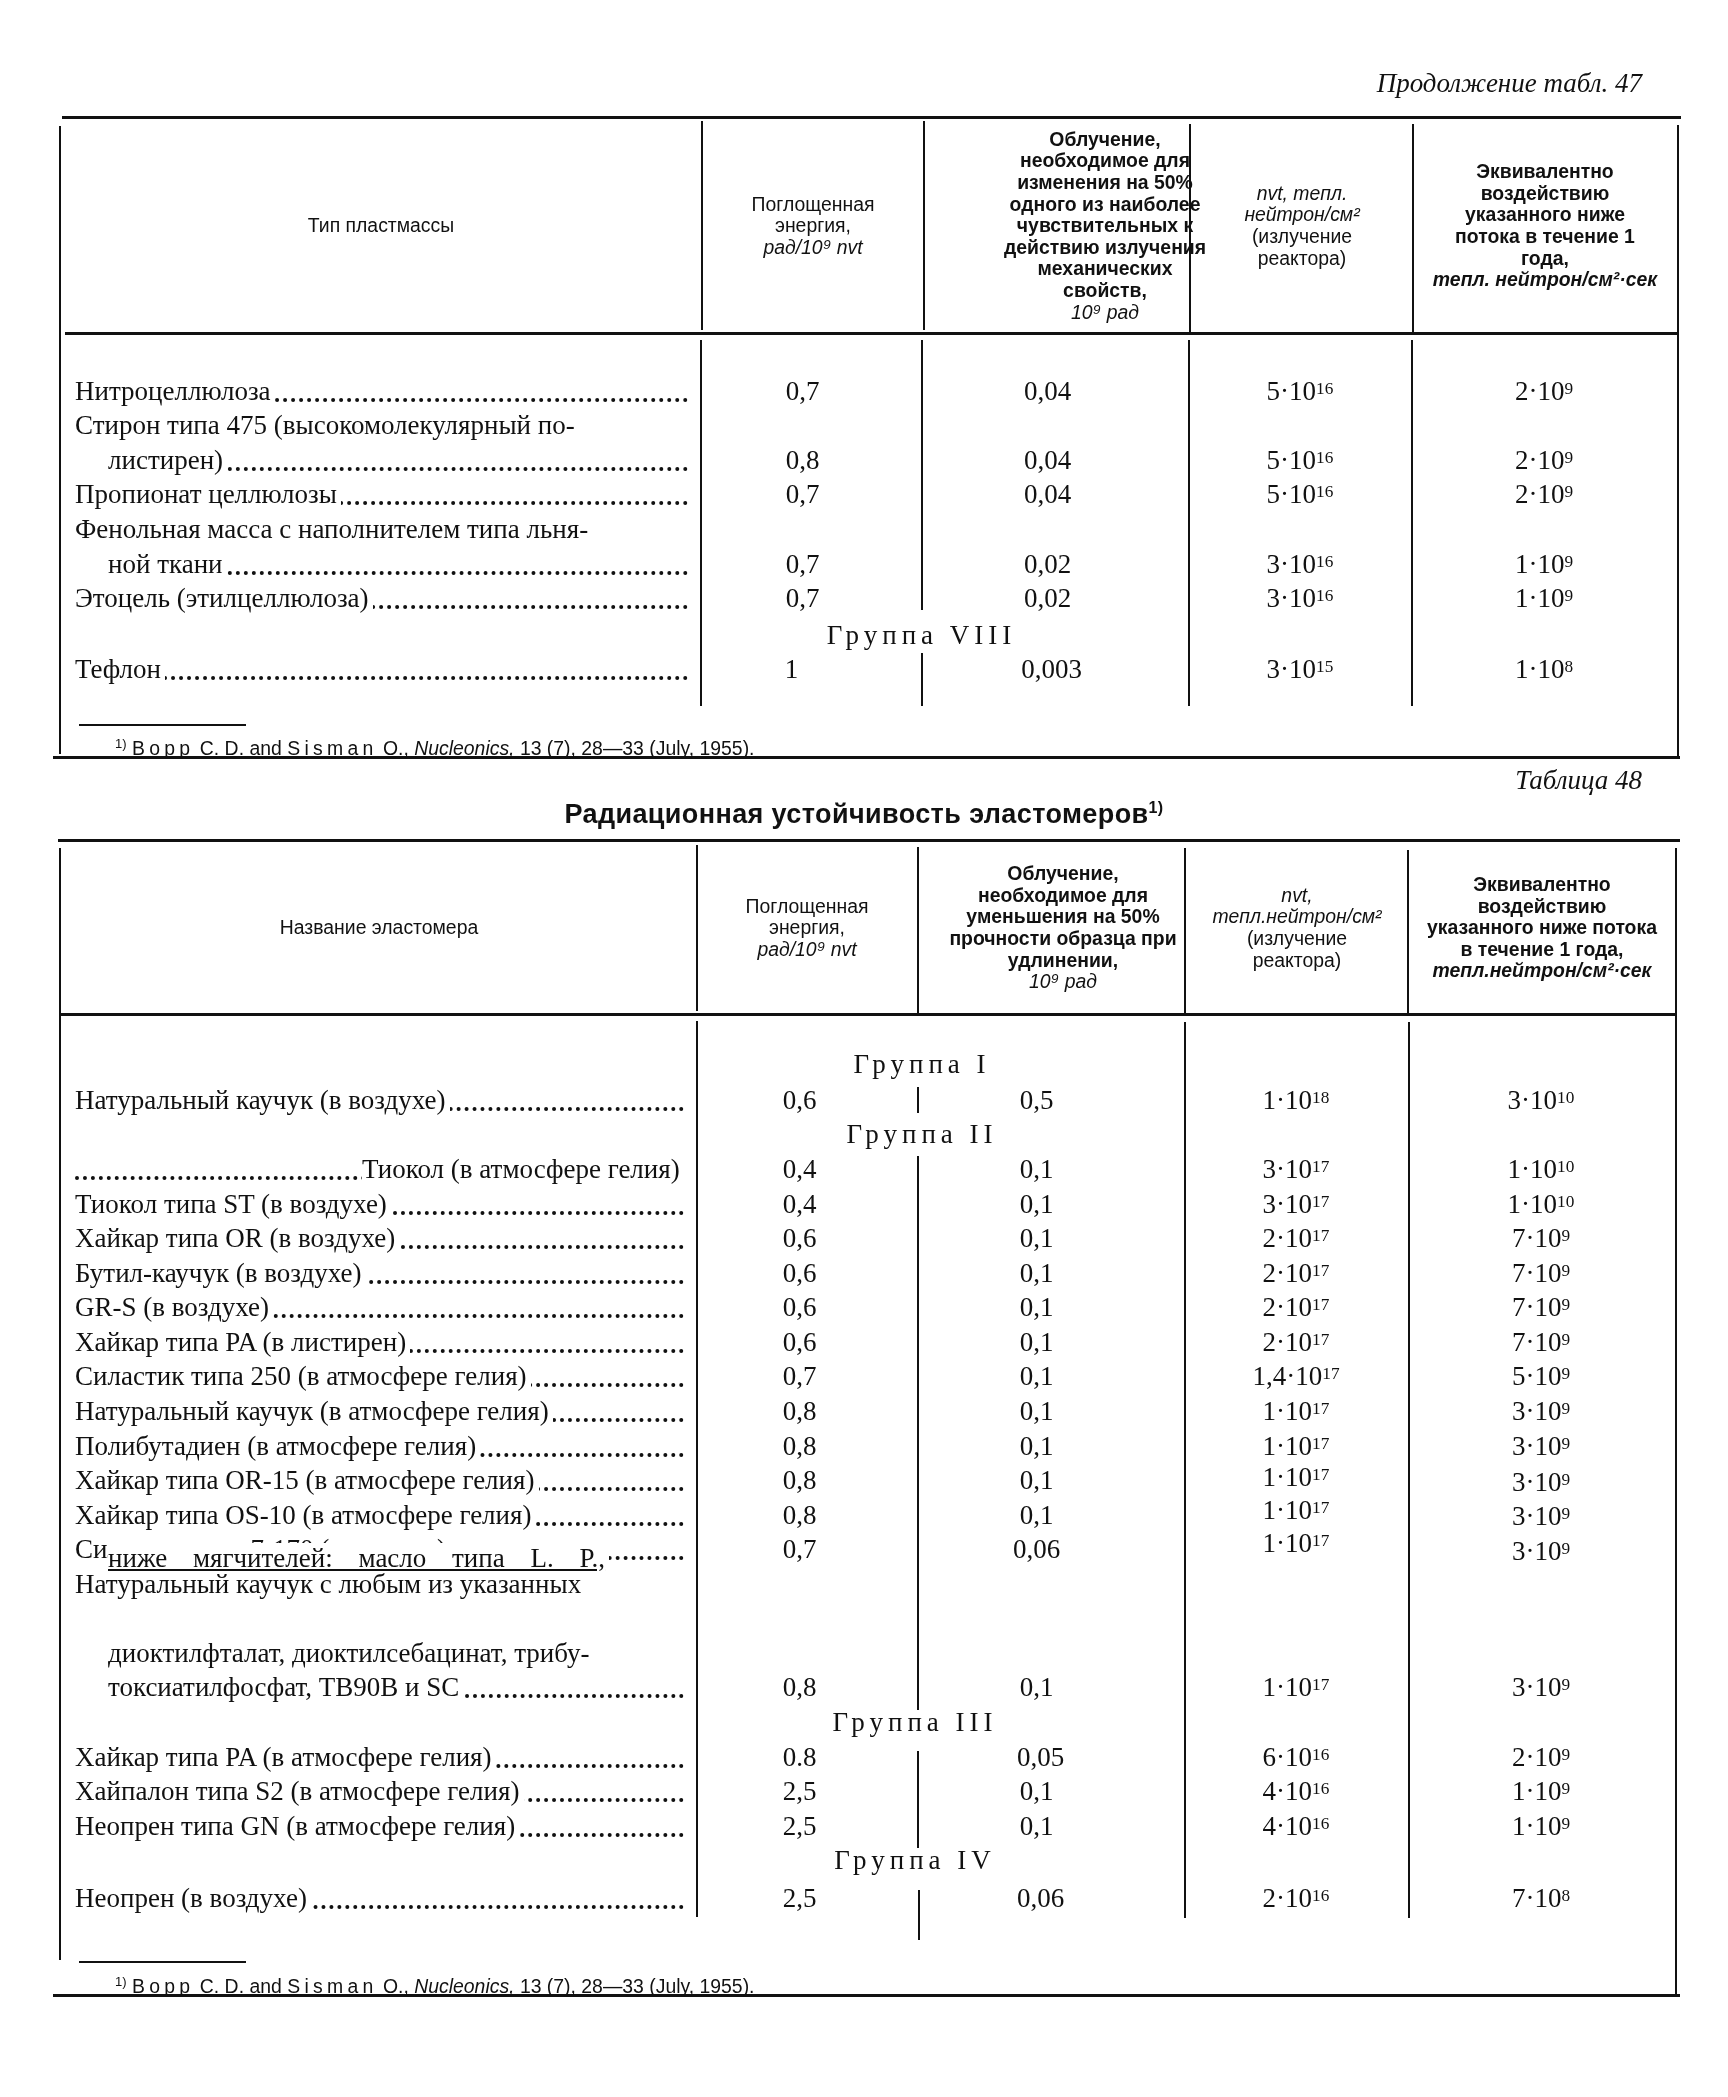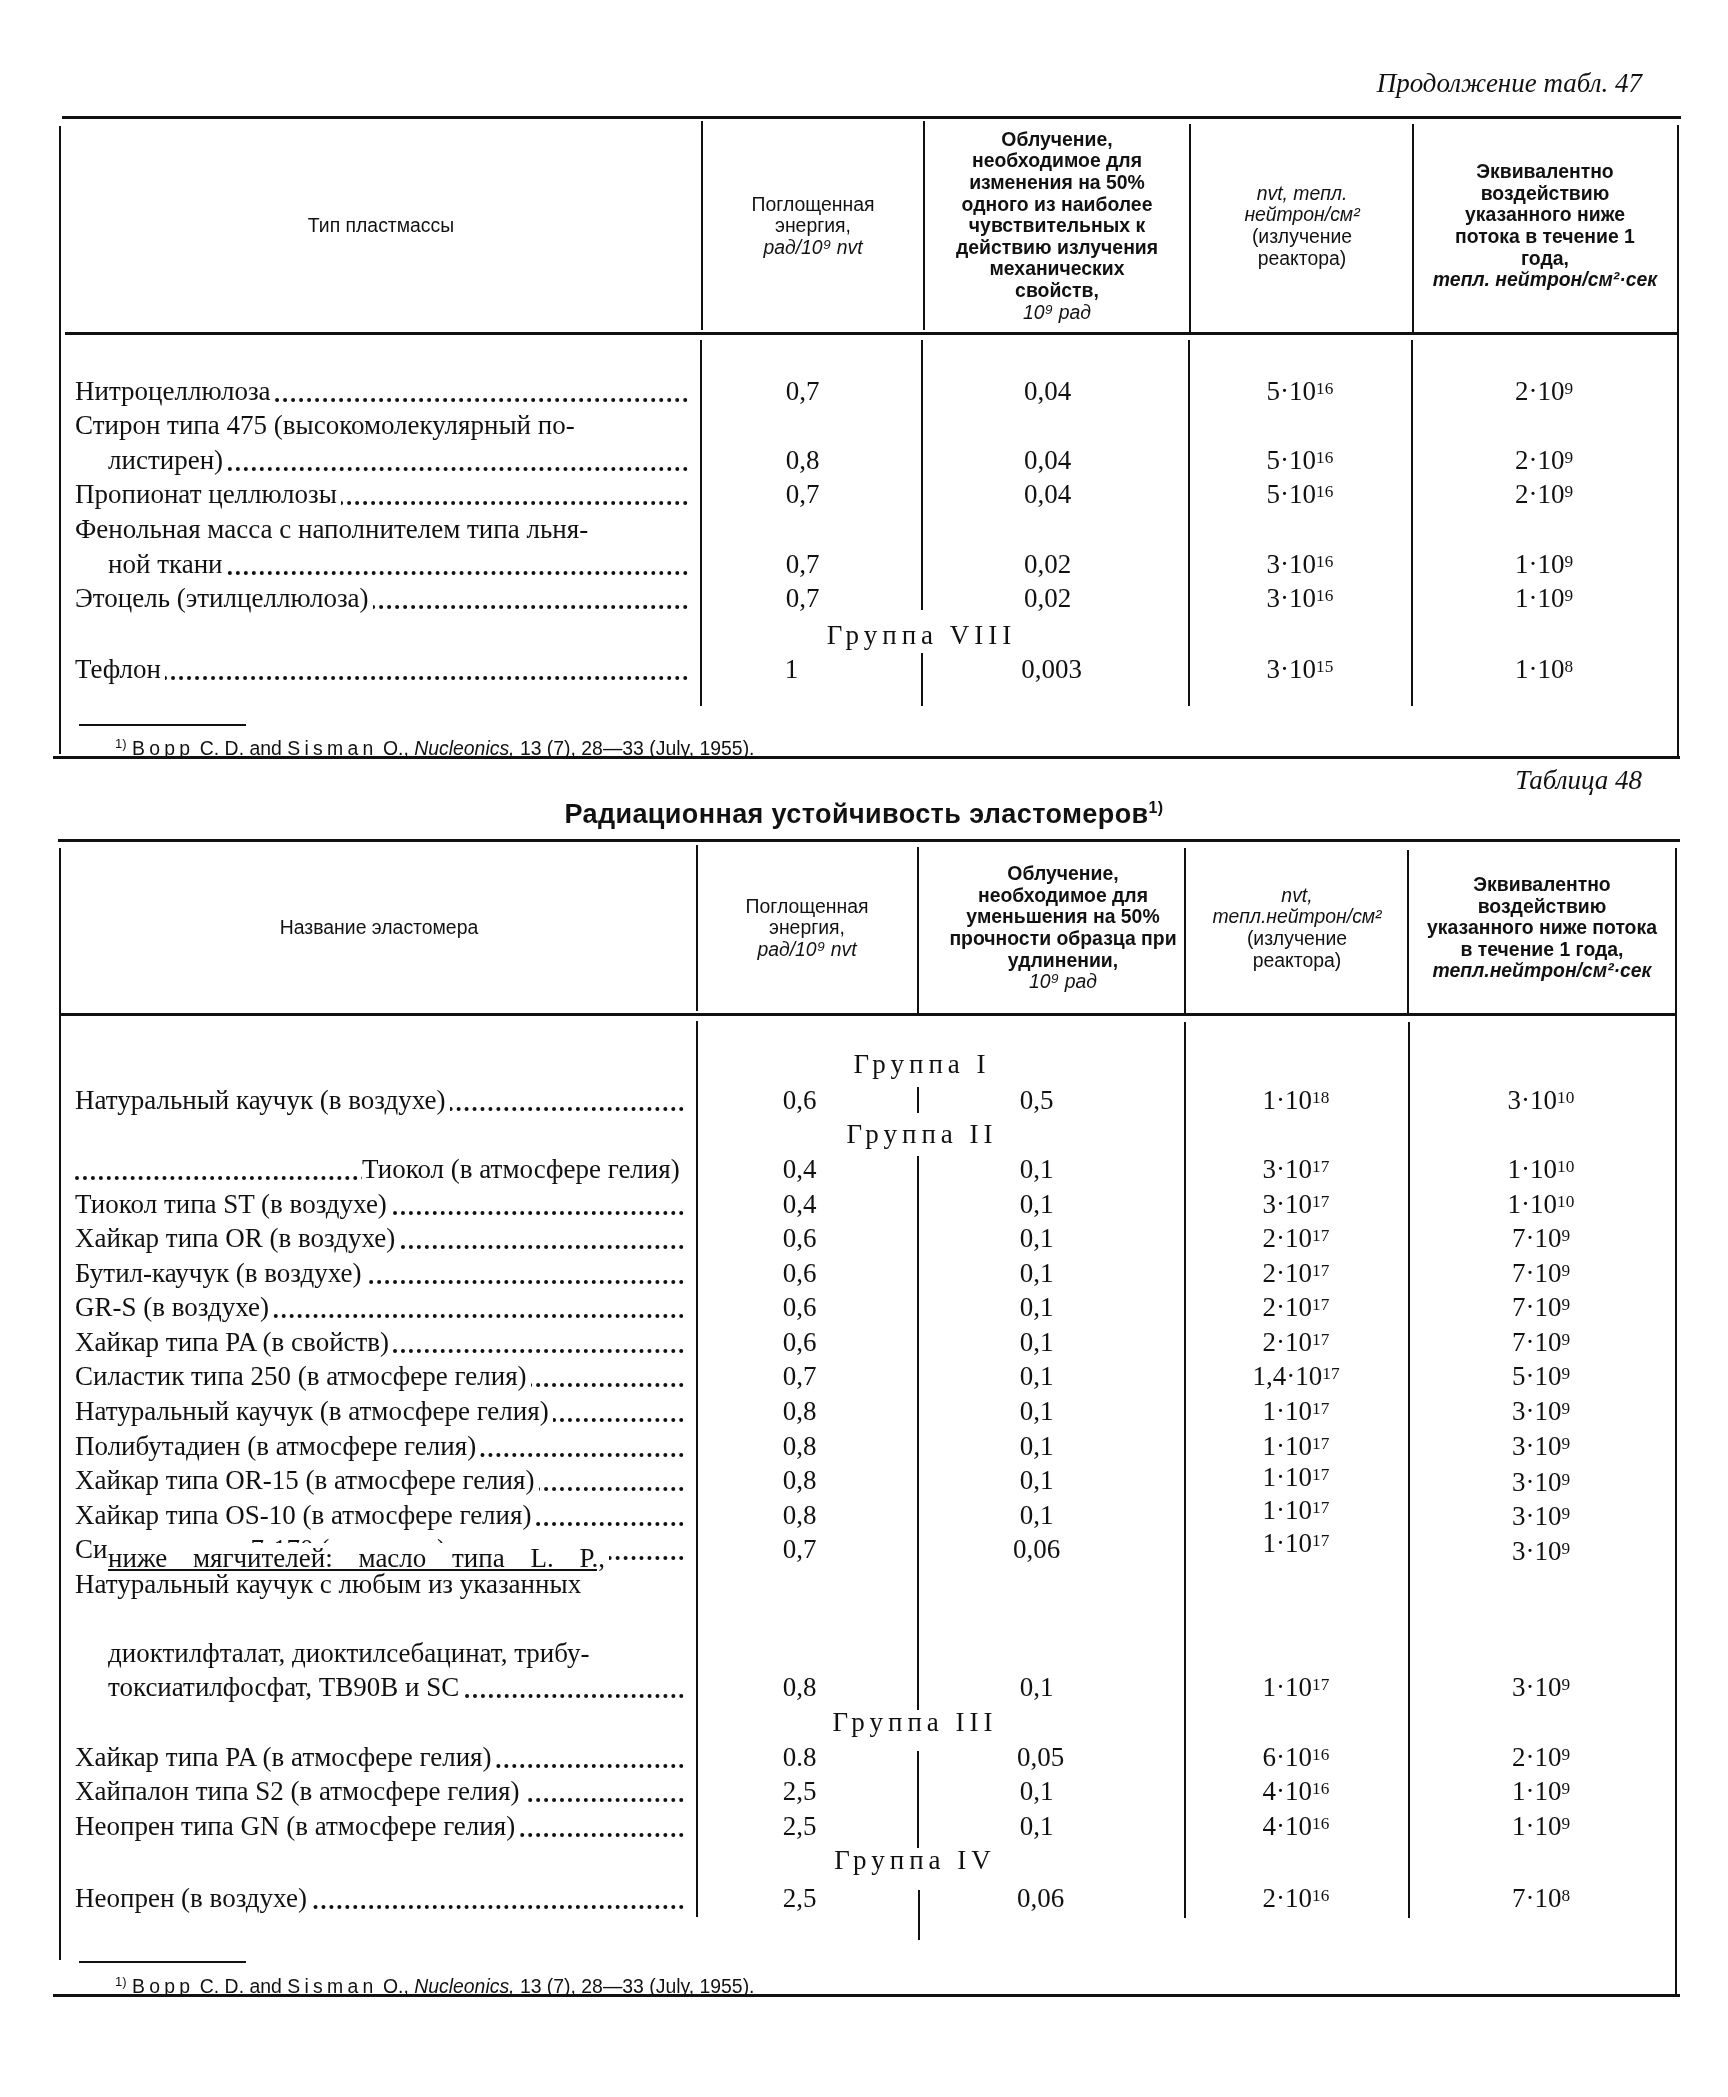--- a/index.html
+++ b/index.html
@@ -49,21 +49,21 @@
   <div class="vrule" style="left:921px; top:652px; height:54px;"></div>
   <div class="vrule" style="left:1188px; top:340px; height:366px;"></div>
   <div class="vrule" style="left:1411px; top:340px; height:366px;"></div>
 
   <div class="hcell" style="left:62px; top:120px; width:638px; height:212px;">
     <span>Тип пластмассы</span>
   </div>
   <div class="hcell" style="left:703px; top:120px; width:220px; height:212px;">
     <div><div style="width:158px;margin:0 auto;">Поглощенная энергия,</div><i>рад/10⁹ nvt</i></div>
   </div>
-  <div class="hcell bold" style="left:925px; top:120px; width:264px; height:212px;">
+  <div class="hcell bold" style="left:925px; top:120px; width:264px; height:212px;padding-left:48px;">
     <div><div style="width:216px;margin:0 auto;">Облучение, необходимое для изменения на 50% одного из наиболее чувствительных к действию излучения механических свойств,</div><i style="font-weight:normal">10⁹ рад</i></div>
   </div>
   <div class="hcell" style="left:1192px; top:120px; width:220px; height:212px;">
     <div>
         <i style="display:block;width:137px;margin:0 auto;">nvt, тепл. нейтрон/см²</i>
         <div style="width:137px;margin:0 auto;">(излучение реактора)</div>
       </div>
   </div>
   <div class="hcell bold" style="left:1414px; top:120px; width:262px; height:212px;">
     <div><div style="width:202px;margin:0 auto;">Эквивалентно воздействию указанного ниже потока в течение 1 года,</div><i>тепл. нейтрон/см²·сек</i></div>
@@ -197,21 +197,21 @@
   <div class="val" style="left:979px; top:1256px; width:115px;">0,1</div>
   <div class="val" style="left:1224px; top:1256px; width:144px;"><span>2·10</span><sup>17</sup></div>
   <div class="val" style="left:1469px; top:1256px; width:144px;"><span>7·10</span><sup>9</sup></div>
 
   <div class="name" style="left:75px; top:1290px; width:609px;"><span class="txt">GR-S (в воздухе)</span><span class="lead"></span></div>
   <div class="val" style="left:742px; top:1290px; width:115px;">0,6</div>
   <div class="val" style="left:979px; top:1290px; width:115px;">0,1</div>
   <div class="val" style="left:1224px; top:1290px; width:144px;"><span>2·10</span><sup>17</sup></div>
   <div class="val" style="left:1469px; top:1290px; width:144px;"><span>7·10</span><sup>9</sup></div>
 
-  <div class="name" style="left:75px; top:1325px; width:609px;"><span class="txt">Хайкар типа PA (в свойств)</span><span class="lead"></span></div>
+  <div class="name" style="left:75px; top:1325px; width:609px;"><span class="txt">Хайкар типа PA (в листирен)</span><span class="lead"></span></div>
   <div class="val" style="left:742px; top:1325px; width:115px;">0,6</div>
   <div class="val" style="left:979px; top:1325px; width:115px;">0,1</div>
   <div class="val" style="left:1224px; top:1325px; width:144px;"><span>2·10</span><sup>17</sup></div>
   <div class="val" style="left:1469px; top:1325px; width:144px;"><span>7·10</span><sup>9</sup></div>
 
   <div class="name" style="left:75px; top:1359px; width:609px;"><span class="txt">Силастик типа 250 (в атмосфере гелия)</span><span class="lead"></span></div>
   <div class="val" style="left:742px; top:1359px; width:115px;">0,7</div>
   <div class="val" style="left:979px; top:1359px; width:115px;">0,1</div>
   <div class="val" style="left:1224px; top:1359px; width:144px;"><span>1,4·10</span><sup>17</sup></div>
   <div class="val" style="left:1469px; top:1359px; width:144px;"><span>5·10</span><sup>9</sup></div>

